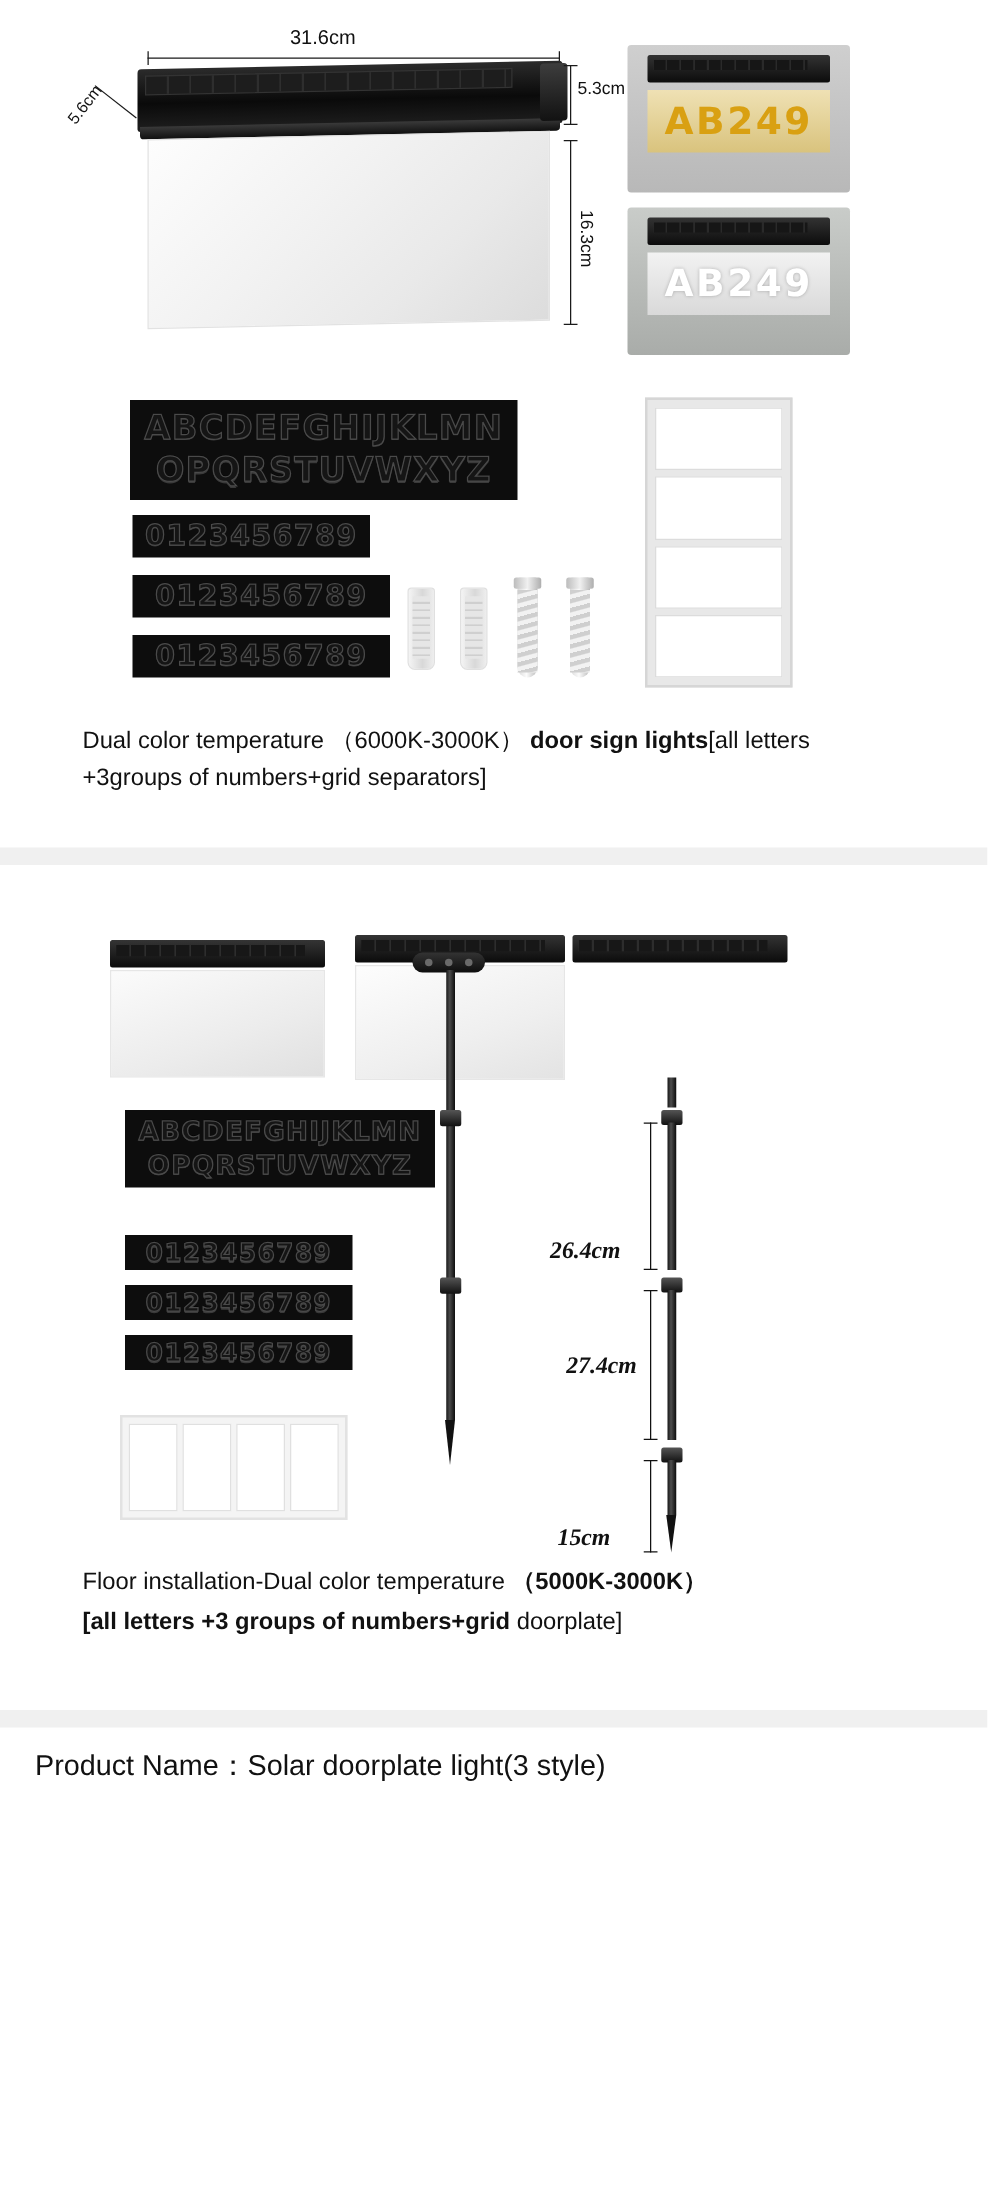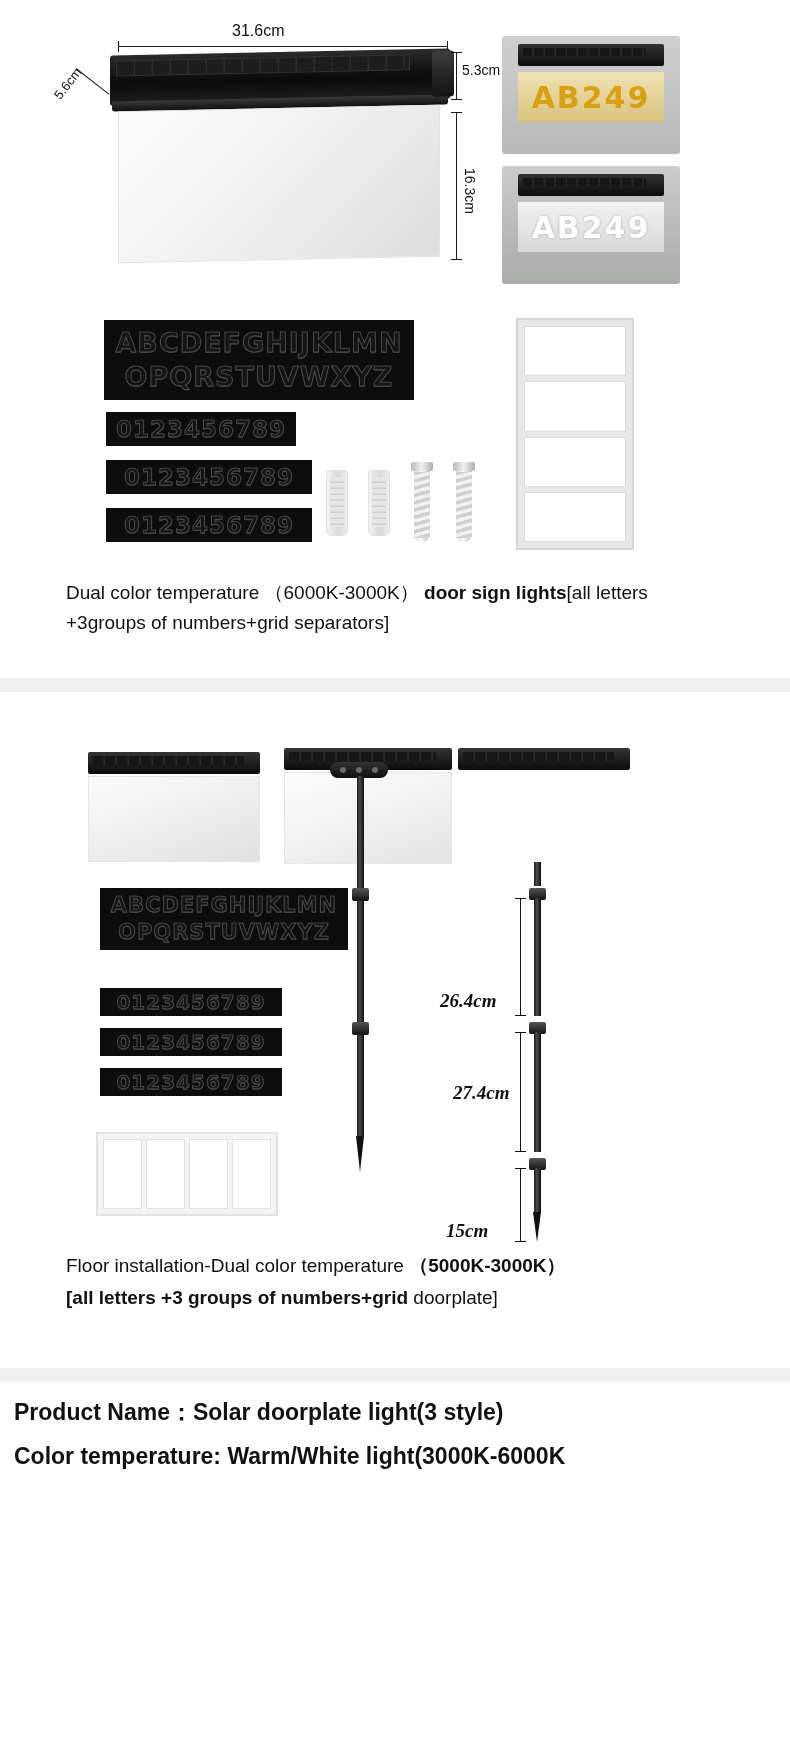--- a/index.html
+++ b/index.html
@@ -278,21 +278,21 @@
     font-size: 19px; color: #111; line-height: 32px;
   }
   .cap2 b { font-weight: bold; }
 
   .div2 { top: 1368px; }
 
   
   .sec3 { position: absolute; left: 0; top: 1390px; width: 790px; }
   .spec {
     font-family: "Liberation Sans", sans-serif;
-    font-size: 23px; color: #111; line-height: 44px; padding-left: 14px; font-weight: bold;
+    font-size: 23px; color: #111; line-height: 44px; padding-left: 28px;
   }
 </style>
 </head>
 <body>
 
 <div class="sec1">
 
   <div class="dim-top-line"></div>
   <div class="dim-top-label">31.6cm</div>
 
@@ -413,14 +413,13 @@
   <div class="cap2">
     <span>Floor installation-Dual color temperature </span><b>（5000K-3000K）</b><br>
     <b>[all letters +3 groups of numbers+grid</b><span> doorplate]</span>
   </div>
 </div>
 
 <div class="divider-gray div2"></div>
 
 <div class="sec3">
   <div class="spec">Product Name：Solar doorplate light(3 style)</div>
-  <div class="spec">Color temperature: Warm/White light(3000K-6000K</div>
 </div>
 
 </body></html>

